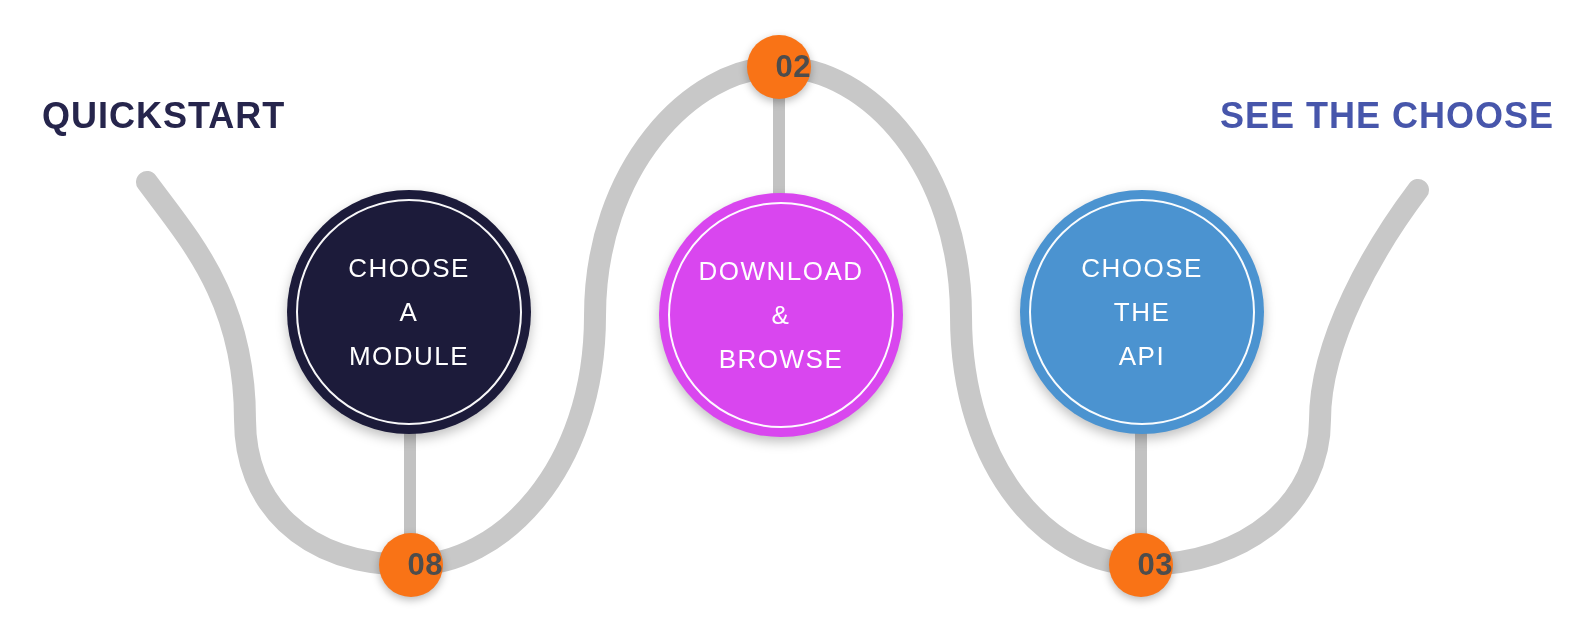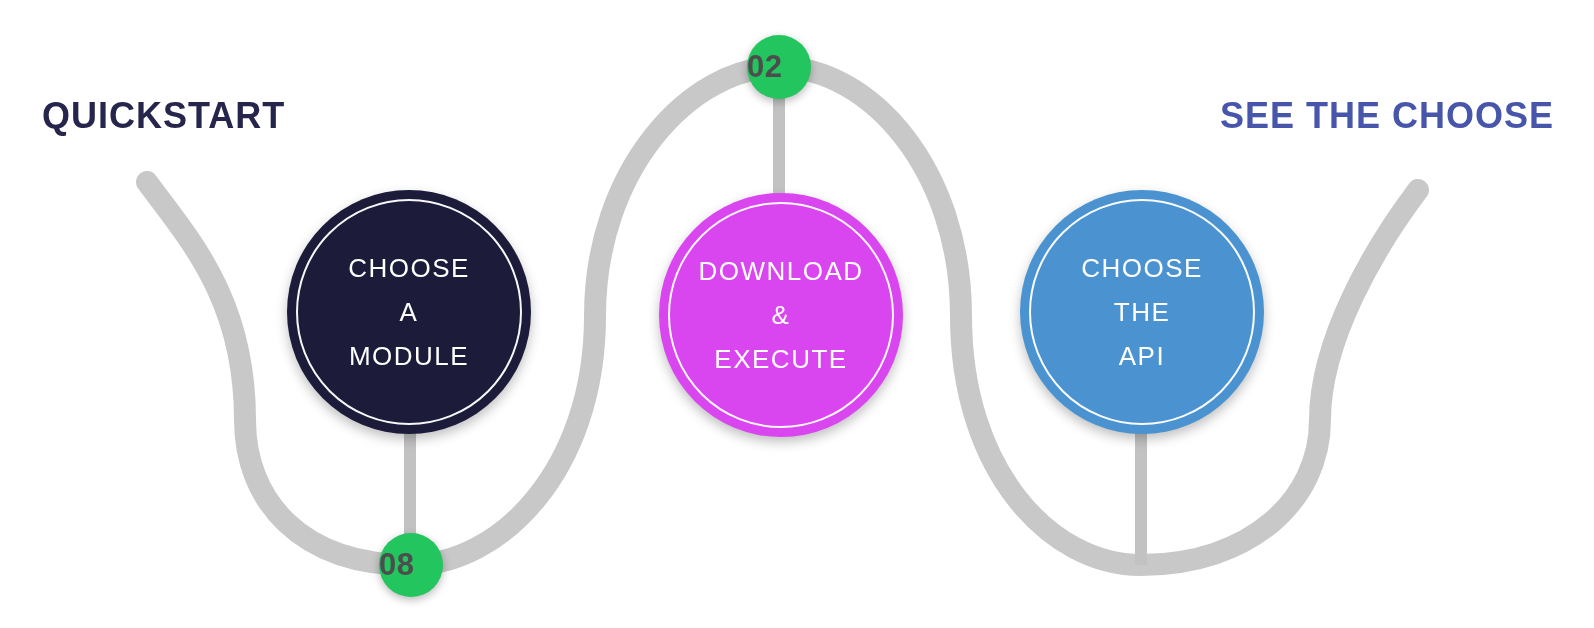--- a/index.html
+++ b/index.html
@@ -74,25 +74,25 @@
     letter-spacing: 1.5px;
     text-align: center;
     white-space: nowrap;
   }
 
   .badge {
     position: absolute;
     width: 64px;
     height: 64px;
     border-radius: 50%;
-    background: #22c55e;
+    background: #f97316;
     box-shadow: 0 3px 9px rgba(0,0,0,0.28);
     display: flex;
     align-items: center;
-    justify-content: flex-start;
+    justify-content: flex-end;
     z-index: 3;
   }
   #badge-1 { left: 379px;  top: 533px; }
   #badge-2 { left: 747px;  top: 35px;  }
   #badge-3 { left: 1109px; top: 533px; }
 
   .badge-number {
     font-size: 31px;
     font-weight: 700;
     letter-spacing: 0.5px;
@@ -126,29 +126,32 @@
 
   <div class="step-circle" id="circle-1" style="background: rgb(28, 27, 58);">
     <span class="circle-line">CHOOSE</span>
     <span class="circle-line">A</span>
     <span class="circle-line">MODULE</span>
   </div>
 
   <div class="step-circle" id="circle-2" style="background: #d946ef;">
     <span class="circle-line">DOWNLOAD</span>
     <span class="circle-line">&amp;</span>
-    <span class="circle-line">EXECUTE</span>
+    <span class="circle-line">BROWSE</span>
   </div>
 
   <div class="step-circle" id="circle-3" style="background: rgb(75, 147, 208);">
     <span class="circle-line">CHOOSE</span>
     <span class="circle-line">THE</span>
     <span class="circle-line">API</span>
   </div>
 
   <div class="badge" id="badge-1">
     <span class="badge-number">08</span>
   </div>
   <div class="badge" id="badge-2">
     <span class="badge-number">02</span>
   </div>
+  <div class="badge" id="badge-3">
+    <span class="badge-number">03</span>
+  </div>
 
 </div>
 
 </body></html>

